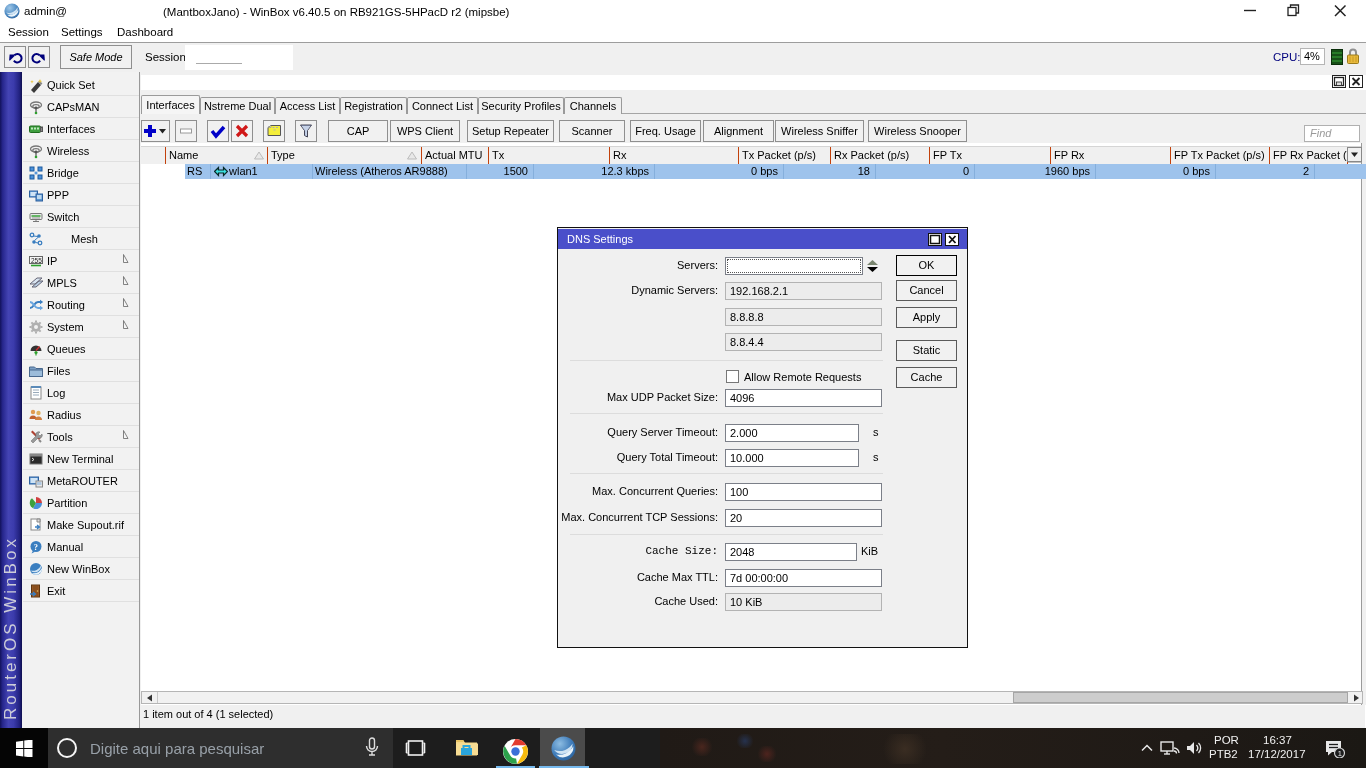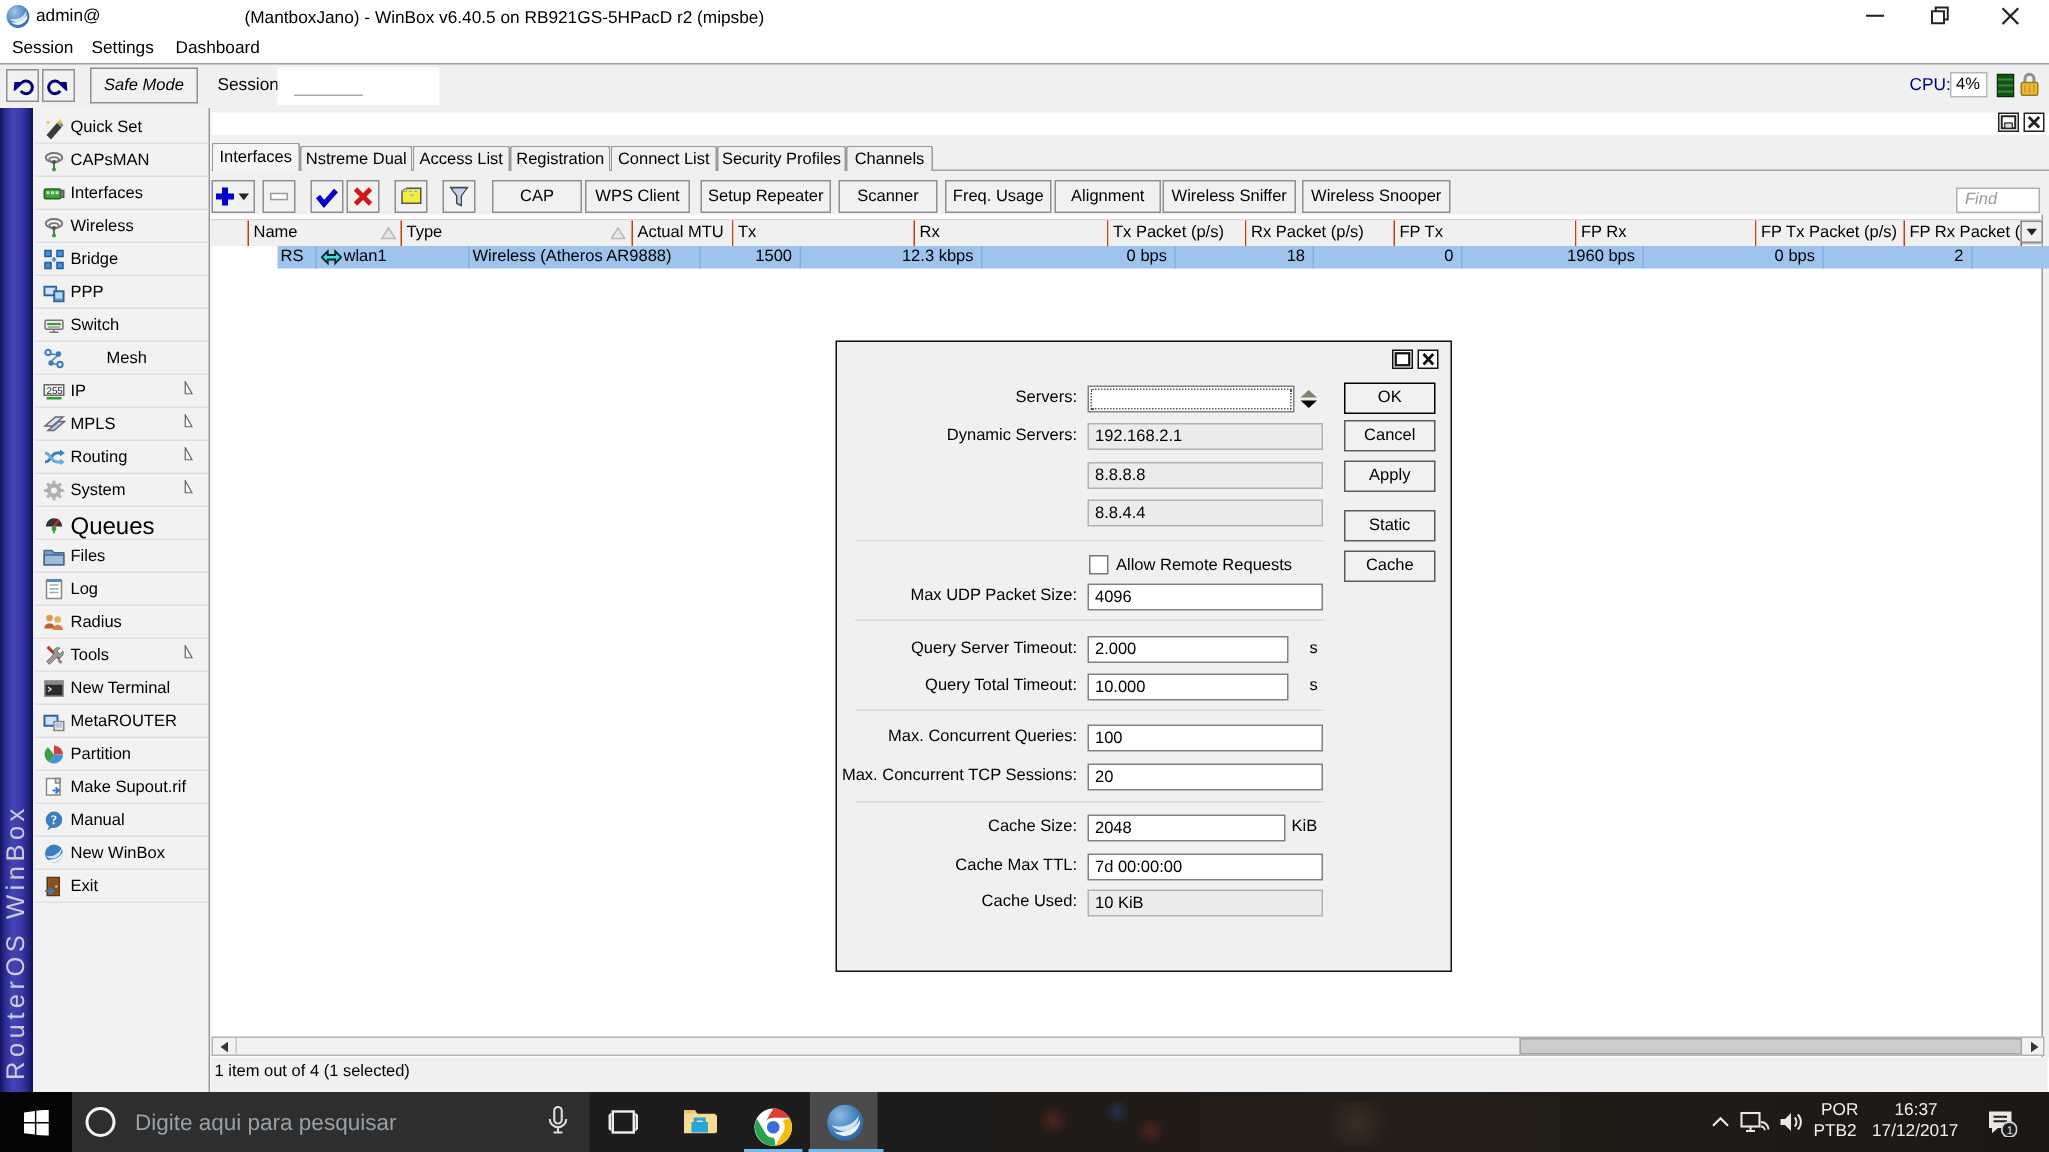--- a/index.html
+++ b/index.html
@@ -212,21 +212,21 @@
         <path d="M1.5 0.5 L6 8.5 H1.5 z" fill="#f6f6f6" stroke="#666" stroke-width="0.8"></path>
       </svg>
 </div>
 <div class="abs" style="left:23px;top:266px;width:116px;height:22px;border-bottom:1px solid #e0e0e0;">
 <span class="abs" style="left:5px;top:3px;"><svg width="16" height="16" viewBox="0 0 16 16">
           <path d="M2.5 10 a5.5 5.5 0 0 1 11 0z" fill="#333"></path>
           <path d="M8 9.5 L11.5 5.5" stroke="#d03030" stroke-width="1.3"></path>
           <circle cx="8" cy="11.5" r="1.6" fill="#2da02d"></circle>
           <rect x="7.4" y="12.5" width="1.2" height="2" fill="#2da02d"></rect>
         </svg></span>
-<span class="abs" style="left:24px;top:5px;font-size:16px;white-space:nowrap;">Queues</span>
+<span class="abs" style="left:24px;top:5px;font-size:11px;white-space:nowrap;">Queues</span>
 </div>
 <div class="abs" style="left:23px;top:288px;width:116px;height:22px;border-bottom:1px solid #e0e0e0;">
 <span class="abs" style="left:5px;top:3px;"><svg width="16" height="16" viewBox="0 0 16 16">
           <path d="M1.5 4 h5 l1.5 1.5 h6.5 v8 h-13z" fill="#7a9ec4" stroke="#48688e"></path>
           <rect x="1.5" y="7" width="13" height="6.5" fill="#9cbcda" stroke="#48688e"></rect>
         </svg></span>
 <span class="abs" style="left:24px;top:5px;font-size:11px;white-space:nowrap;">Files</span>
 </div>
 <div class="abs" style="left:23px;top:310px;width:116px;height:22px;border-bottom:1px solid #e0e0e0;">
 <span class="abs" style="left:5px;top:3px;"><svg width="16" height="16" viewBox="0 0 16 16">
@@ -424,20 +424,21 @@
         </div>
 <svg class="abs" style="right:2px;top:2px" width="8" height="8" viewBox="0 0 8 8">
           <path d="M2 0.5 v7 L7 4z" fill="#333"></path>
         </svg>
 <div class="abs" style="left:871px;top:0px;width:335px;height:11px;background:#cdcdcd;border:1px solid #a6a6a6;"></div>
 </div>
 <div class="abs" style="left:0;top:630px;width:1224px;height:23px;background:#f0f0f0;font-size:11px;line-height:18px;padding-left:2px;">1 item out of 4 (1 selected)</div>
 </div>
 </div>
 <div class="abs" style="left:557px;top:227px;width:411px;height:421px;background:#f0f0f0;border:1px solid #111;z-index:5;">
+<div class="abs" style="left:0;top:1px;width:409px;height:20px;background:#4a4fca;color:#fff;font-size:11px;line-height:20px;padding-left:9px;">DNS Settings</div>
 <div class="abs" style="left:370px;top:5px;width:14px;height:13px;background:#fff;border:1px solid #111;"><svg width="12" height="11" viewBox="0 0 12 11">
         <rect x="1.5" y="1.5" width="9" height="8" fill="none" stroke="#111" stroke-width="1.5"></rect>
       </svg></div>
 <div class="abs" style="left:387px;top:5px;width:14px;height:13px;background:#fff;border:1px solid #111;"><svg width="12" height="11" viewBox="0 0 12 11">
         <path d="M3 2 l6.5 7 M9.5 2 l-6.5 7" stroke="#111" stroke-width="1.8"></path>
       </svg></div>
 <div class="dlbl" style="top:31px;">Servers:</div>
 <div class="dfield" style="left:167px;top:29px;width:138px;outline:1px dotted #555;outline-offset:-3px;"></div>
 <svg class="abs" style="left:308px;top:31px" width="13" height="14" viewBox="0 0 13 14">
       <path d="M6.5 1 L12 6 H1z" fill="#79856f"></path>
@@ -458,21 +459,21 @@
 <div class="dlbl" style="left:315px;right:auto;top:198px;width:20px;text-align:left;">s</div>
 <div class="dlbl" style="top:223px;">Query Total Timeout:</div>
 <div class="dfield" style="left:167px;top:221px;width:134px;">10.000</div>
 <div class="dlbl" style="left:315px;right:auto;top:223px;width:20px;text-align:left;">s</div>
 <div class="dsep" style="top:245px;"></div>
 <div class="dlbl" style="top:257px;">Max. Concurrent Queries:</div>
 <div class="dfield" style="left:167px;top:255px;width:157px;">100</div>
 <div class="dlbl" style="top:283px;">Max. Concurrent TCP Sessions:</div>
 <div class="dfield" style="left:167px;top:281px;width:157px;">20</div>
 <div class="dsep" style="top:306px;"></div>
-<div class="dlbl" style="top:317px;">Cache Size:</div>
+<div class="dlbl" style="top:317px;font-family:Liberation Mono, monospace;">Cache Size:</div>
 <div class="dfield" style="left:167px;top:315px;width:132px;">2048</div>
 <div class="dlbl" style="left:303px;right:auto;top:317px;width:20px;text-align:left;">KiB</div>
 <div class="dlbl" style="top:343px;">Cache Max TTL:</div>
 <div class="dfield" style="left:167px;top:341px;width:157px;">7d 00:00:00</div>
 <div class="dlbl" style="top:367px;">Cache Used:</div>
 <div class="dfield dread" style="left:167px;top:365px;width:157px;">10 KiB</div>
 <div class="dbtn" style="top:27px;border:1.5px solid #000;line-height:18px;">OK</div>
 <div class="dbtn" style="top:52px;">Cancel</div>
 <div class="dbtn" style="top:79px;">Apply</div>
 <div class="dbtn" style="top:112px;">Static</div>

